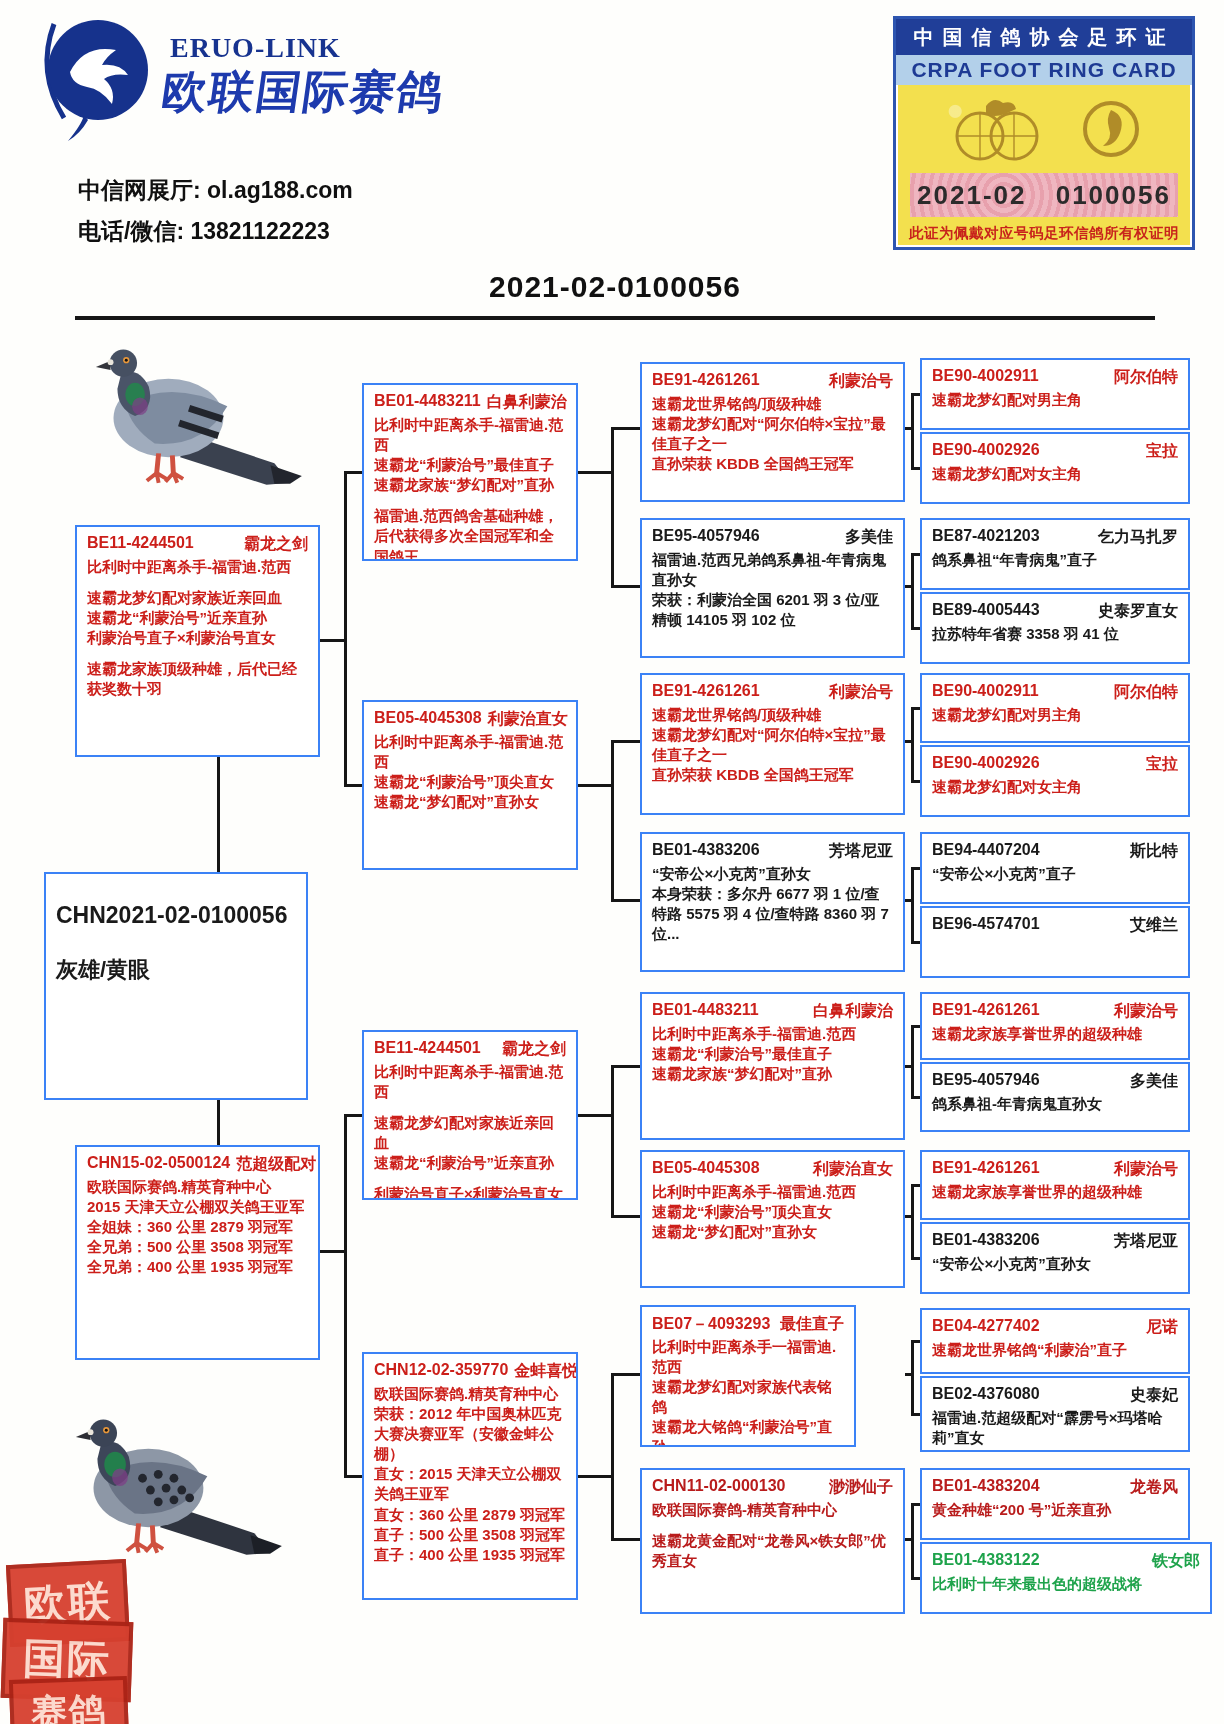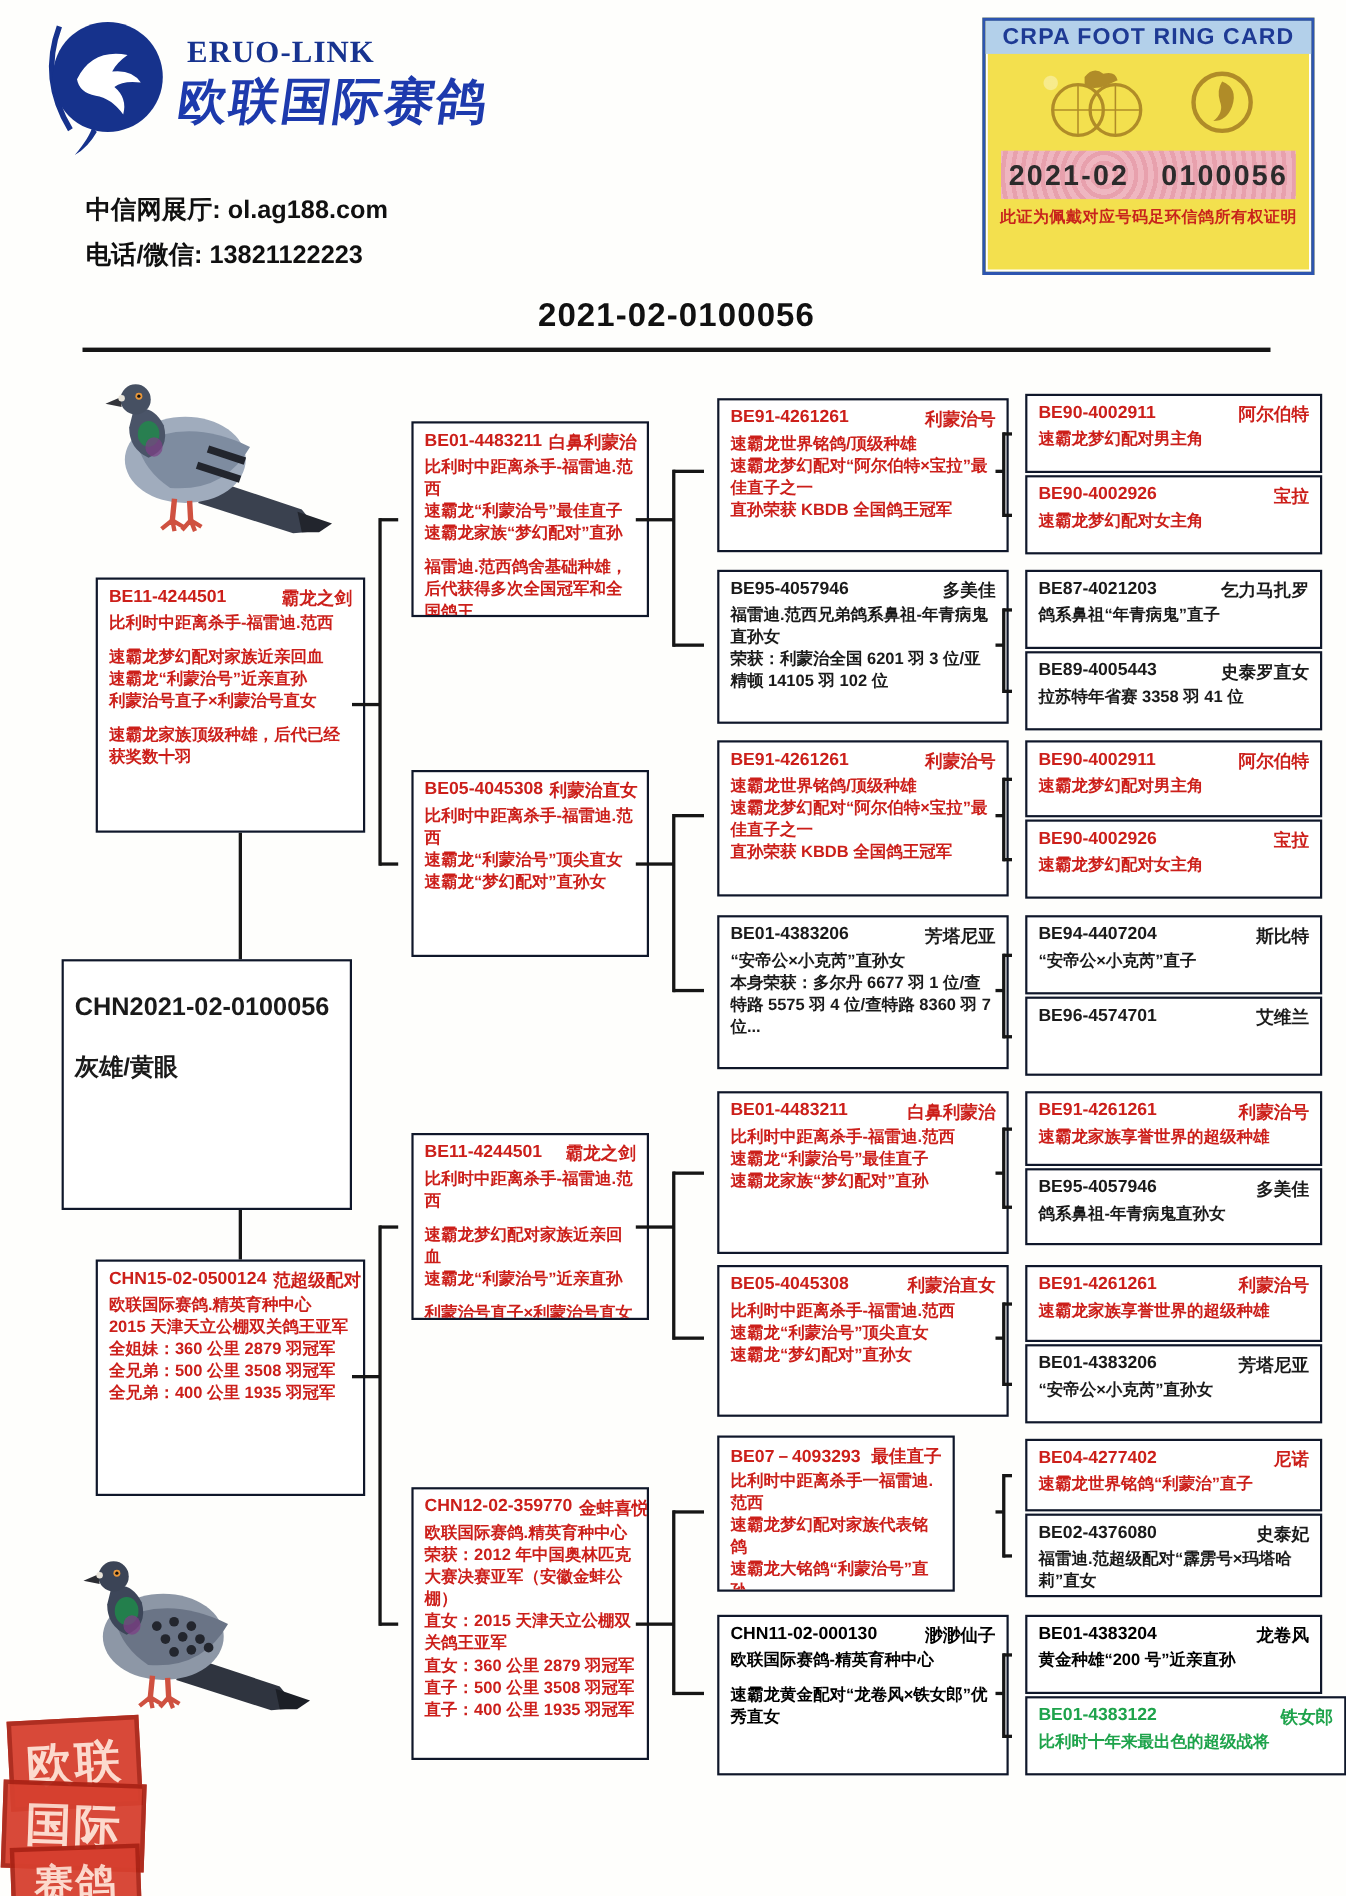--- a/index.html
+++ b/index.html
@@ -23,27 +23,27 @@
                 background-image:radial-gradient(circle at 20% 30%, rgba(255,255,255,.35) 0 6px, transparent 7px);}
   .card-num{margin:0 14px;height:44px;background:#efb6c0;display:flex;align-items:center;justify-content:center;
             font-size:26px;font-weight:bold;color:#2b2b2b;word-spacing:20px;letter-spacing:2px;
             background-image:repeating-radial-gradient(circle at 35% 50%, rgba(205,85,105,.22) 0 4px, transparent 4px 9px);}
   .card-note{margin-top:7px;text-align:center;color:#c8241c;font-weight:bold;font-size:14.5px;letter-spacing:.5px;}
   
   .doc-title{position:absolute;left:75px;top:270px;width:1080px;text-align:center;
              font-size:30px;font-weight:bold;color:#111;letter-spacing:1px;}
   .title-rule{position:absolute;left:75px;top:316px;width:1080px;height:4px;background:#161616;}
   
-  .pbox{position:absolute;border:2px solid #0f172a;background:#fff;box-sizing:border-box;
-        padding:7px 10px 4px;overflow:hidden;margin-left:12px;}
+  .pbox{position:absolute;border:2px solid #3b82f6;background:#fff;box-sizing:border-box;
+        padding:7px 10px 4px;overflow:hidden;}
   .pbox .bh{display:flex;justify-content:space-between;gap:6px;font-weight:bold;font-size:16px;
             white-space:nowrap;margin-bottom:2px;}
   .pbox .bl{font-weight:bold;font-size:15px;line-height:1.34;}
   .pbox .bl.sp{height:11px;}
-  .c-red{color:#cc1f1a}.c-black{color:#1a1a1a}.c-blue{color:#000000}.c-green{color:#1ea34b}
+  .c-red{color:#cc1f1a}.c-black{color:#1a1a1a}.c-blue{color:#b91c1c}.c-green{color:#1ea34b}
   .pbox.sub{padding-top:28px;}
   .pbox.sub .bh{font-size:23px;}
   .pbox.sub .bl{font-size:22px;margin-top:26px;}
   .cline{position:absolute;background:#161616;}
   
   .pigeon{position:absolute;}
   .seal{position:absolute;left:0;top:1560px;width:160px;height:164px;}
   .stamp{position:absolute;background:#d6402f;border:4px solid #aa2316;color:rgba(255,230,218,.92);
          font-weight:900;display:flex;align-items:center;justify-content:center;opacity:.95;
          font-size:42px;letter-spacing:2px;}
@@ -60,20 +60,21 @@
     <path d="M58 110 Q50 124 38 131 Q52 114 54 105 Z" fill="#16328c"></path>
   </svg>
   <div class="brand-en">ERUO-LINK</div>
   <div class="brand-cn">欧联国际赛鸽</div>
   <div class="contact">
     <div>中信网展厅: ol.ag188.com</div>
     <div>电话/微信: 13821122223</div>
   </div>
 
   <div class="card">
+    <div class="card-band1">中国信鸽协会足环证</div>
     <div class="card-band2">CRPA FOOT RING CARD</div>
     <div class="card-emblems">
       <svg width="104" height="66" viewBox="0 0 104 66">
         <circle cx="34" cy="40" r="23" fill="none" stroke="#b08c28" stroke-width="3"></circle>
         <circle cx="68" cy="40" r="23" fill="none" stroke="#b08c28" stroke-width="3"></circle>
         <path d="M34 17 v46 M11 40 h46 M68 17 v46 M45 40 h46" stroke="#b08c28" stroke-width="1.4"></path>
         <path d="M40 10 q8 -10 17 -3 q11 -3 13 6 l-11 5 q-11 4 -19 0 z" fill="#b08c28"></path>
       </svg>
       <svg width="62" height="62" viewBox="0 0 62 62">
         <circle cx="31" cy="31" r="26" fill="none" stroke="#b08c28" stroke-width="4"></circle>

